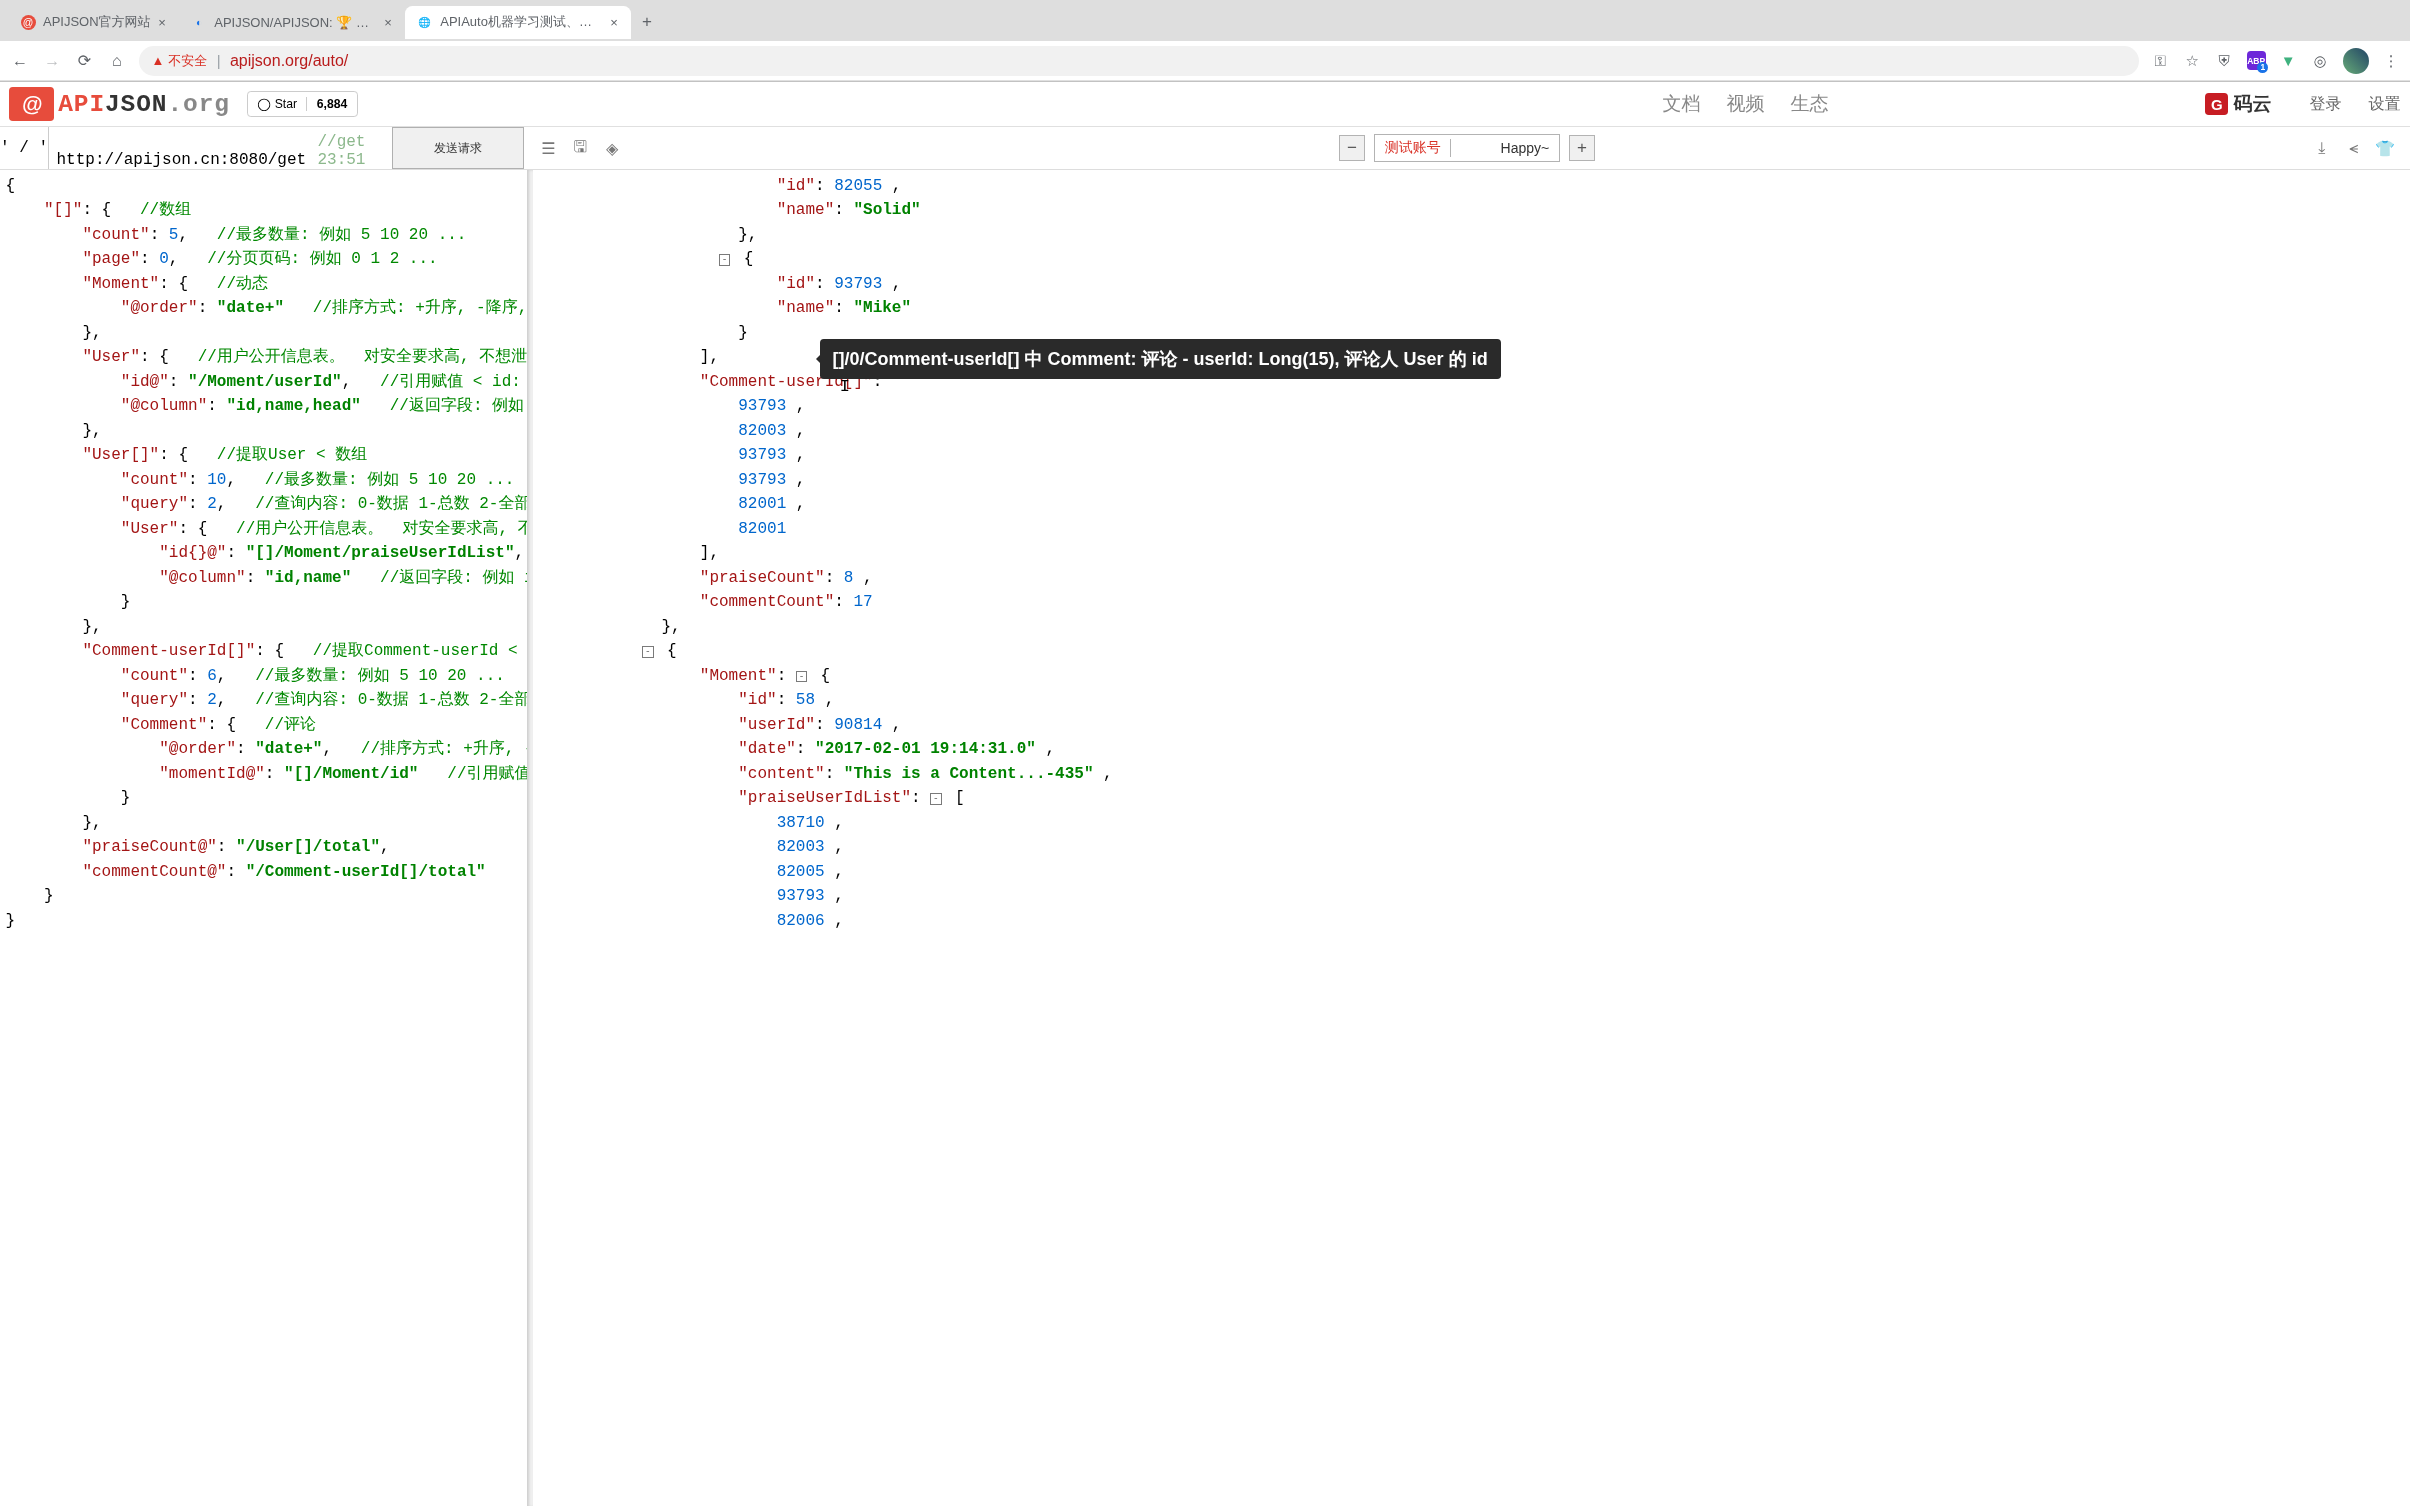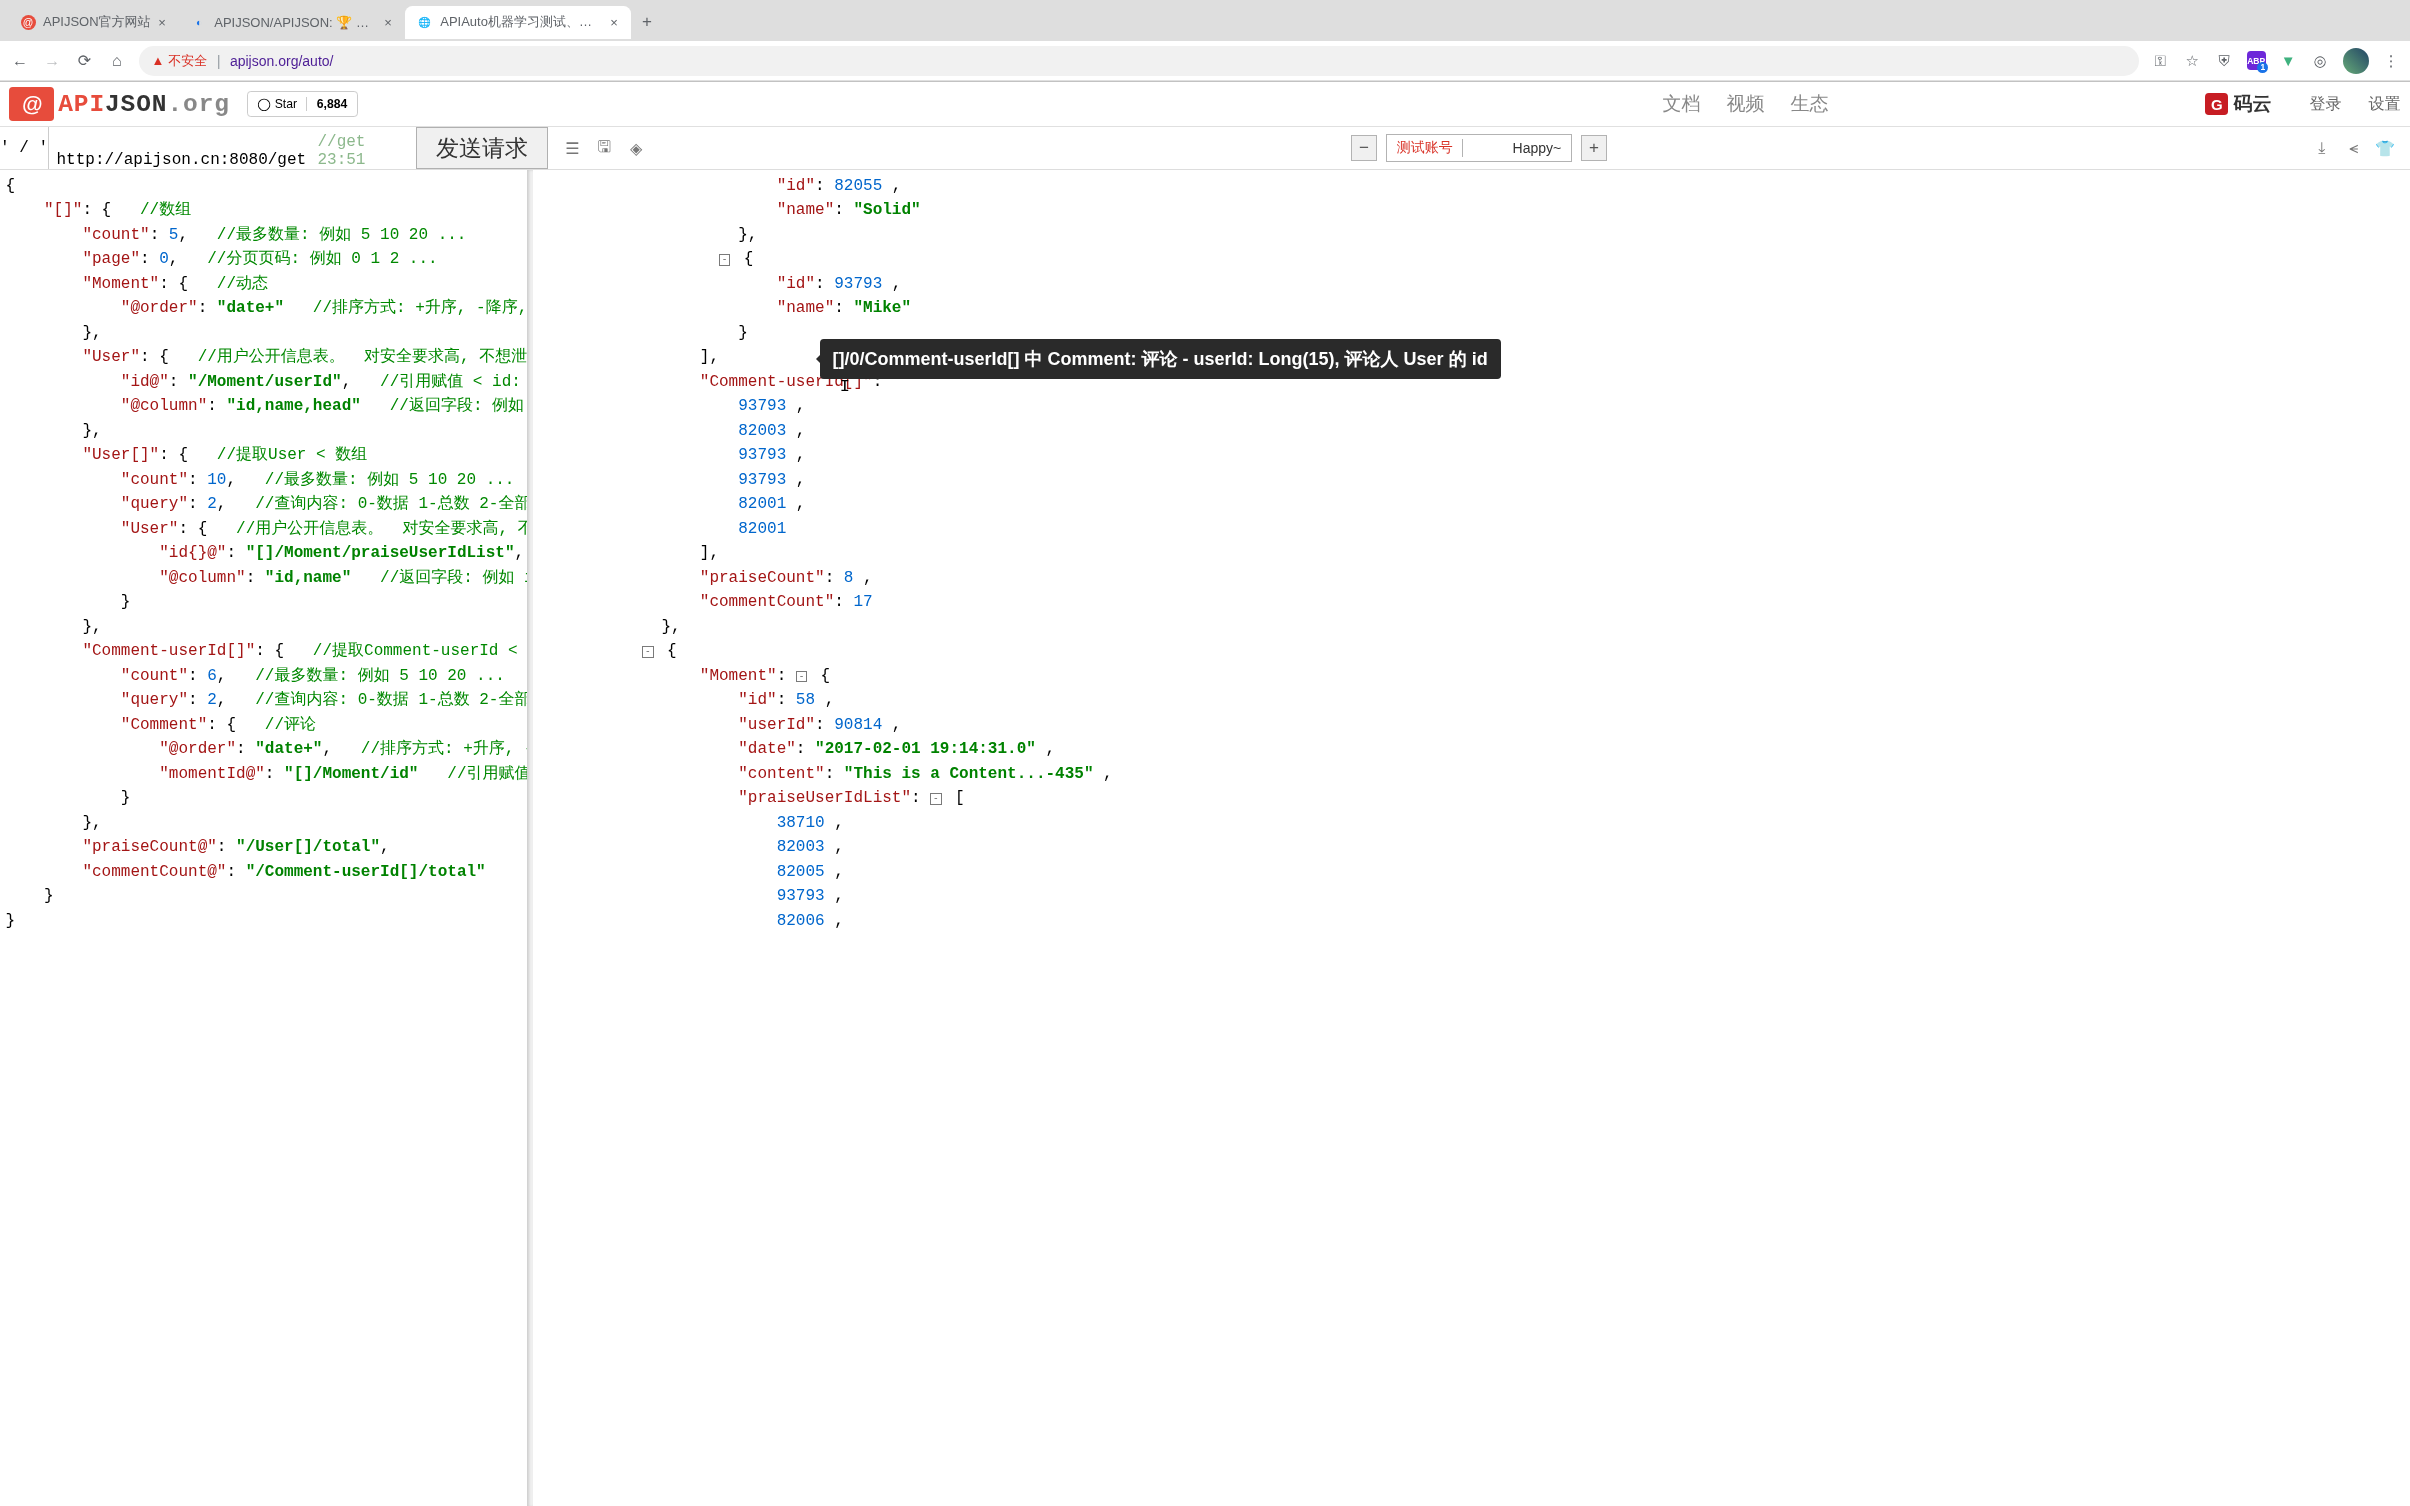--- a/index.html
+++ b/index.html
@@ -14,21 +14,21 @@
     .tab .title { white-space: nowrap; overflow: hidden; text-overflow: ellipsis; flex: 1; }
     .tab .close { font-size: 13px; color: #5f6368; cursor: pointer; }
     .new-tab { padding: 7.5px 11.3px; font-size: 17px; color: #5f6368; cursor: pointer; }
 
     .nav-bar { display: flex; align-items: center; height: 40px; padding: 0 9.4px; gap: 11.3px; background: #fff; border-bottom: 0.9px solid #e0e0e0; }
     .nav-icon { width: 21px; height: 21px; display: flex; align-items: center; justify-content: center; color: #5f6368; font-size: 16px; cursor: pointer; }
     .nav-icon.disabled { opacity: 0.4; }
     .url-container { display: flex; align-items: center; flex: 1; background: #f1f1f1; border-radius: 17px; height: 30px; padding: 0 13px; gap: 9.4px; }
     .insecure { display: flex; align-items: center; gap: 3.8px; font-size: 13px; color: #d93025; }
     .url-sep { color: #9aa0a6; }
-    .url-text { font-size: 14px; color: #4c1d95; }
+    .url-text { font-size: 16px; color: #b91c1c; }
     .right-icons { display: flex; align-items: center; gap: 13px; }
     .right-icons .icon { width: 19px; height: 19px; display: flex; align-items: center; justify-content: center; color: #5f6368; font-size: 15px; }
     .abp-badge { position: relative; width: 19px; height: 19px; background: #6d28d9; border-radius: 3.8px; display: flex; align-items: center; justify-content: center; color:#fff; font-size: 8.5px; font-weight: bold; }
     .abp-badge::after { content:"1"; position: absolute; bottom:-2.8px; right:-2.8px; background:#1a73e8; color:#fff; font-size:8.5px; width:11.3px; height:11.3px; border-radius:50%; display:flex; align-items:center; justify-content:center; }
     .avatar { width: 26px; height: 26px; border-radius: 50%; background: linear-gradient(45deg,#6a7,#246); }
 
     
     .app-header { display: flex; align-items: center; height: 45px; padding: 0 9.4px; border-bottom: 0.9px solid #e0e0e0; }
     .logo-area { display: flex; align-items: center; gap: 3.8px; }
     .logo-mark { width: 45px; height: 34px; background:#e74c3c; border-radius: 3.8px; display: flex; align-items: center; justify-content: center; color:#fff; font-weight: bold; font-size: 21px; font-style: italic; }
@@ -43,21 +43,21 @@
     .nav-links { display: flex; gap: 26px; color: #888; font-size: 19px; margin-right: 377px; }
     .gitee-logo { display: flex; align-items: center; gap: 5.6px; font-size: 19px; color: #333; font-weight: bold; }
     .gitee-mark { width: 22.6px; height: 22.6px; background:#c71d23; border-radius: 3.8px; color:#fff; display:flex; align-items:center; justify-content:center; font-weight:bold; font-size:15px; }
     .login-settings { display: flex; gap: 27px; color: #666; font-size: 16px; margin-left: 38px; }
 
     
     .request-bar { display: flex; height: 43px; border-bottom: 0.9px solid #ddd; }
     .path-box { width: 49px; border-right: 0.9px solid #ccc; display: flex; align-items: center; justify-content: center; font-family: "Courier New", monospace; font-size: 16px; }
     .url-input { flex: 0 0 343px; display: flex; align-items: flex-end; padding: 0 7.5px; font-family: "Courier New", monospace; font-size: 16px; gap: 11.3px; }
     .url-comment { color: #8cb88c; }
-    .send-btn { width: 132px; border: 0.9px solid #b0b0b0; background:#f0f0f0; display: flex; align-items: center; justify-content: center; font-size: 23px; color: #333; cursor: pointer; margin-left: 24px; }
+    .send-btn { width: 132px; border: 0.9px solid #b0b0b0; background:#f0f0f0; display: flex; align-items: center; justify-content: center; font-size: 12px; color: #333; cursor: pointer; }
 
     
     .right-toolbar { flex: 1; display: flex; align-items: center; padding: 0 13px; gap: 9.4px; }
     .tb-icon { width: 22.6px; height: 22.6px; display: flex; align-items: center; justify-content: center; color: #777; font-size: 16px; cursor: pointer; }
     .tb-spacer { flex: 1; }
     .minus-btn, .plus-btn { width: 26px; height: 26px; border: 0.9px solid #b3b3b3; background:#f0f0f0; display:flex; align-items:center; justify-content:center; font-size:17px; color:#555; cursor:pointer; }
     .account-box { display: flex; align-items: center; border: 0.9px solid #b3b3b3; height: 28px; gap: 40px; }
     .account-test { padding: 0 9.4px; border-right: 0.9px solid #b3b3b3; color: #d93025; font-size: 14px; }
     .account-name { padding: 0 9.4px; font-size: 14px; color: #333; }
 

